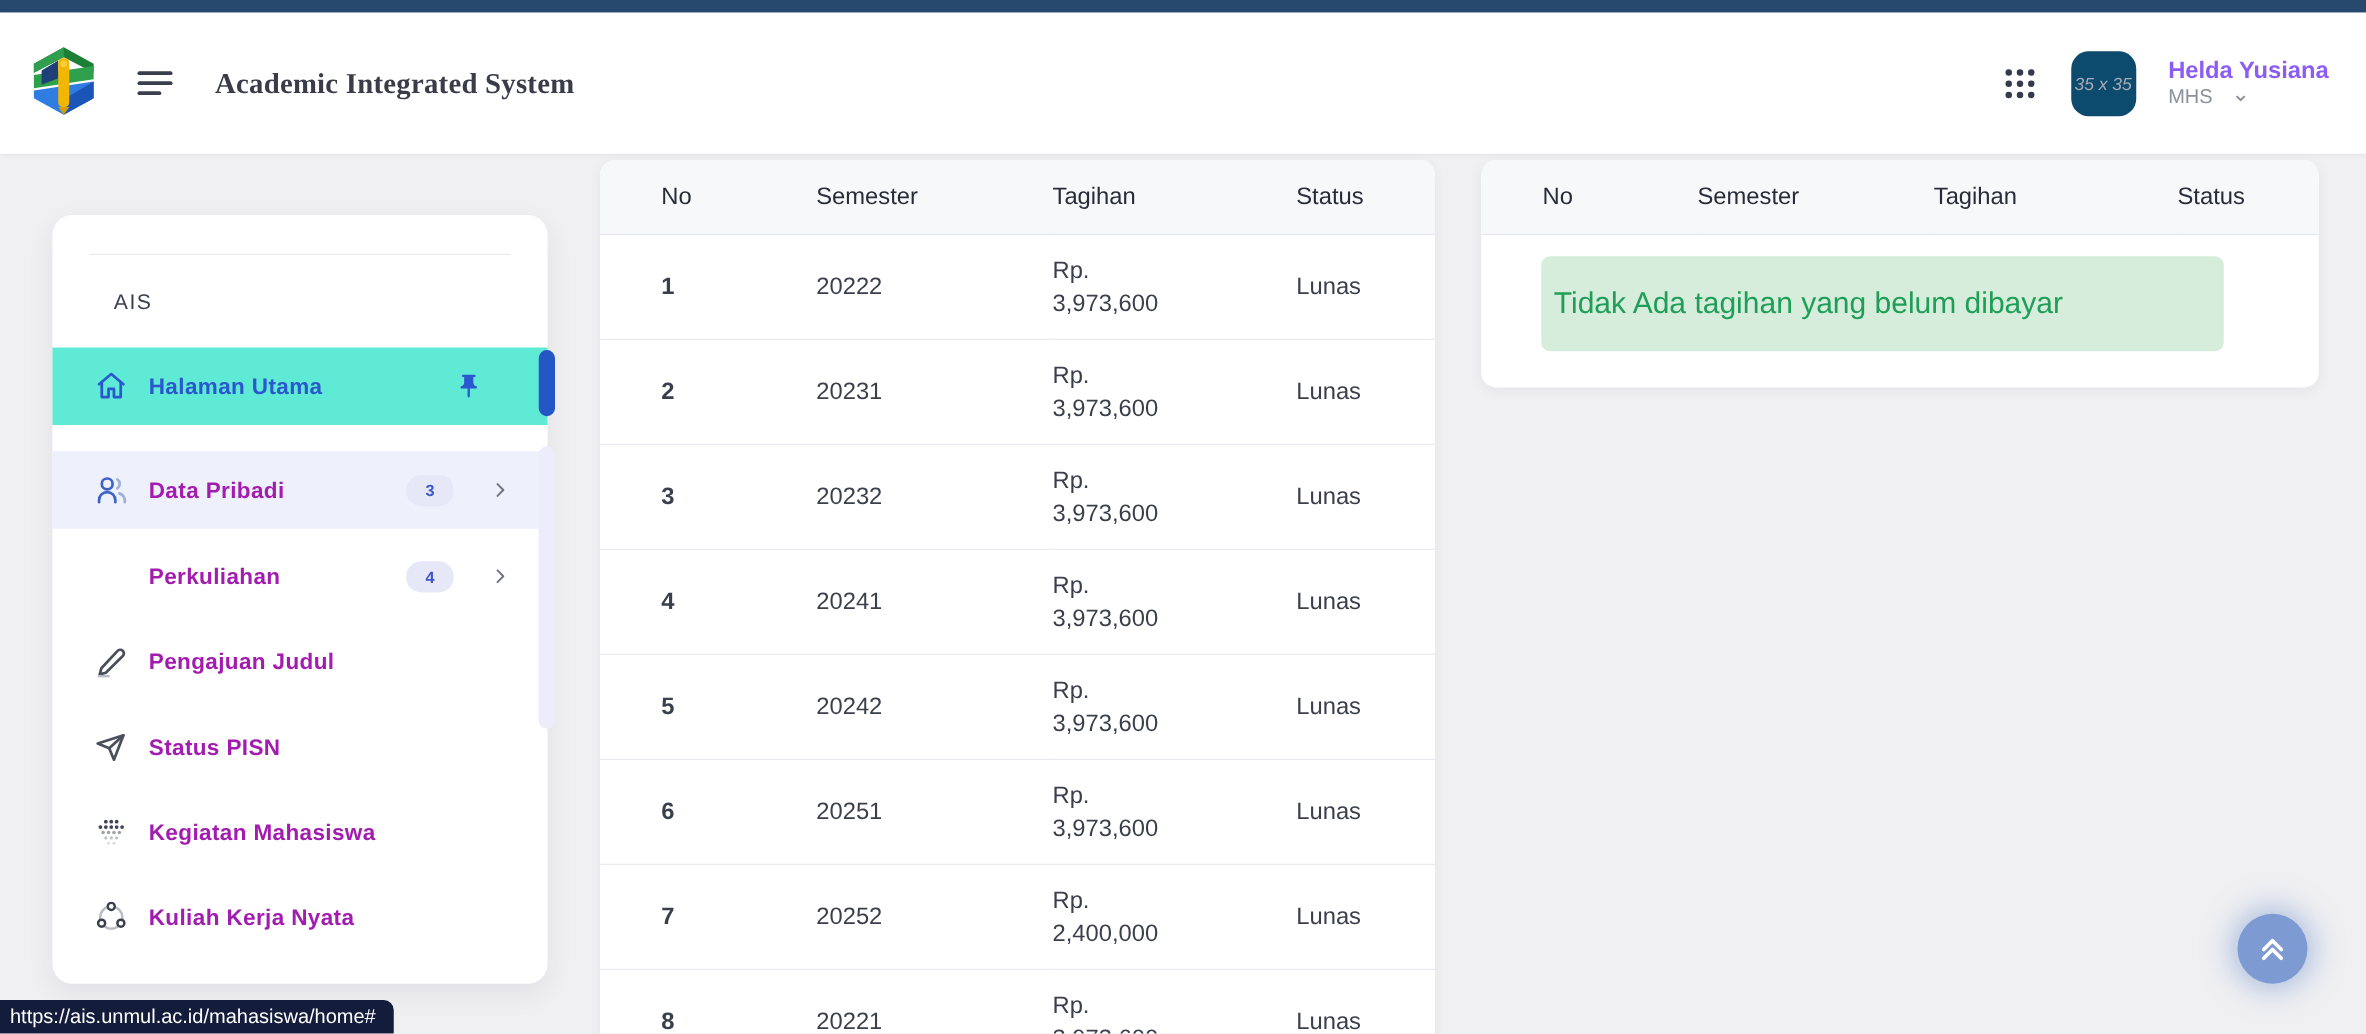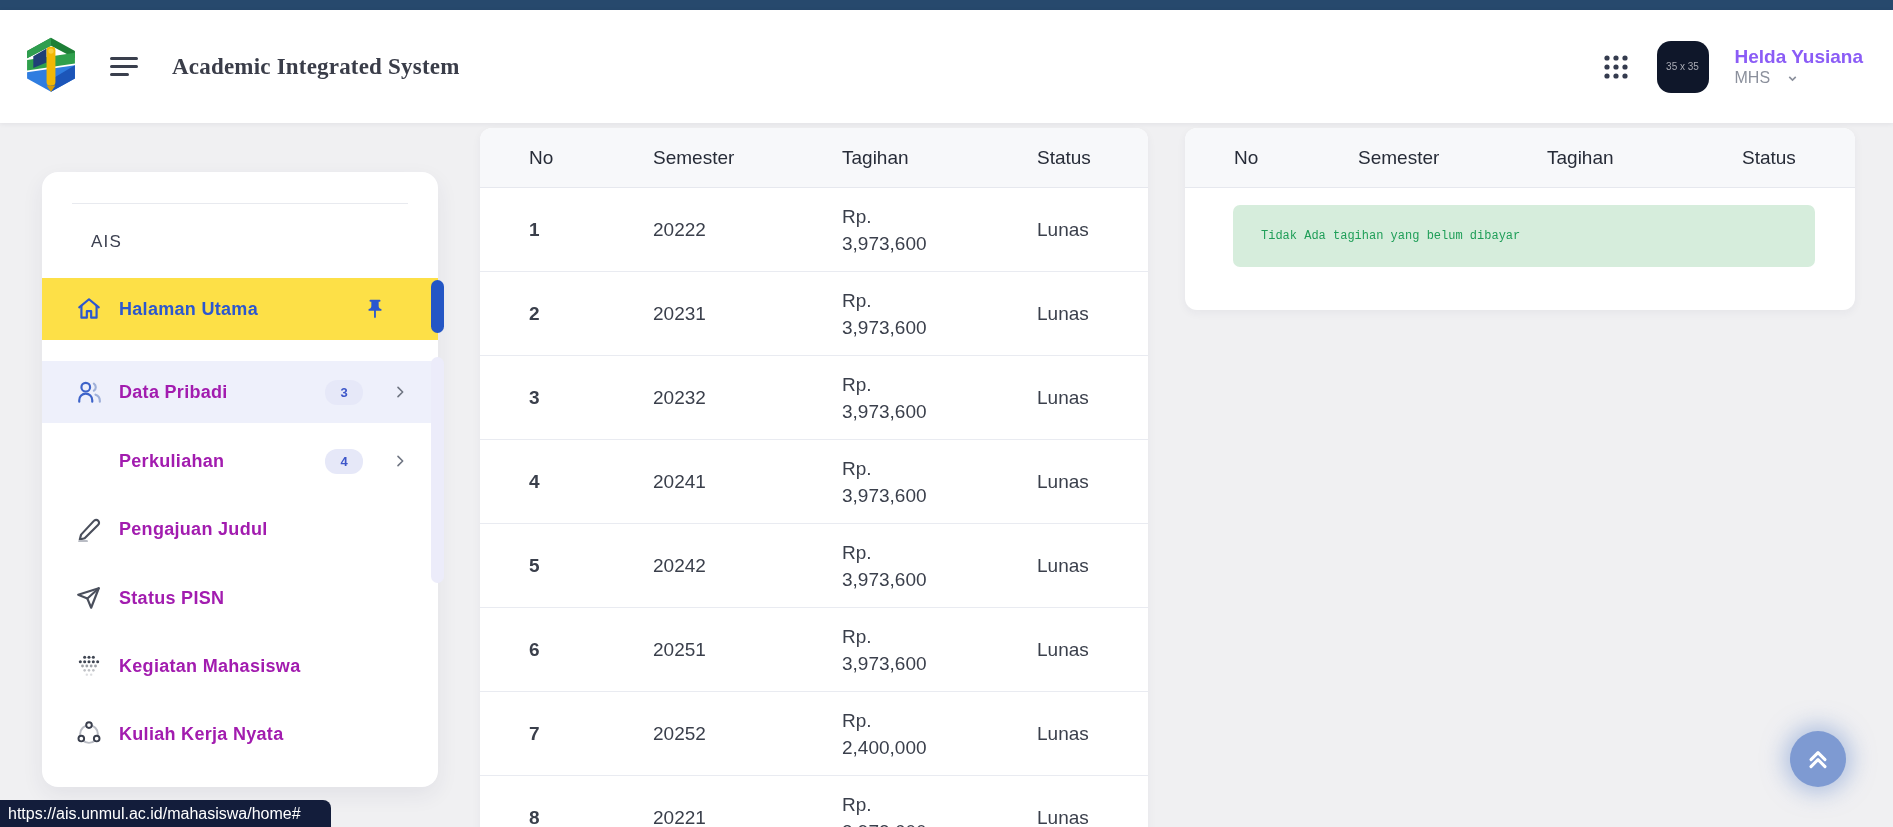--- a/index.html
+++ b/index.html
@@ -12,33 +12,33 @@
   .header{position:absolute;left:0;top:10px;width:100%;height:113px;background:#ffffff;box-shadow:0 1px 5px rgba(30,30,60,.07);display:flex;align-items:center;}
   .logo{margin-left:22px;width:58px;height:62px;flex:0 0 auto;}
   .burger{margin-left:30px;width:30px;height:24px;display:flex;flex-direction:column;justify-content:center;gap:5px;cursor:pointer;}
   .burger span{display:block;height:3px;border-radius:2px;background:#3a3f4d;}
   .burger span:nth-child(1){width:28px;}
   .burger span:nth-child(2){width:28px;}
   .burger span:nth-child(3){width:19px;}
   .app-title{margin-left:32px;font-size:23px;font-weight:800;color:#3a3d49;letter-spacing:.2px;font-family:Liberation Serif, serif;}
   .header-right{margin-left:auto;margin-right:30px;display:flex;align-items:center;gap:26px;}
   .grid-icon{width:30px;height:30px;cursor:pointer;}
-  .avatar{width:52px;height:52px;border-radius:14px;background:#0f172a;display:flex;align-items:center;justify-content:center;font-size:10px;color:#a9abb4;}
+  .avatar{width:52px;height:52px;border-radius:14px;background:#0c4a6e;display:flex;align-items:center;justify-content:center;font-size:14px;color:#a9abb4;font-style:italic;}
   .user-block{line-height:1.25;}
   .user-name{font-size:19px;font-weight:800;color:#8b5cf6;}
   .user-role{font-size:16px;color:#8b909c;display:flex;align-items:center;gap:16px;cursor:pointer;}
 
   
   .sidebar{position:absolute;left:42px;top:172px;width:396px;height:615px;background:#fff;border-radius:16px;box-shadow:0 8px 22px rgba(40,45,80,.07);}
   .sidebar .divider{position:absolute;left:30px;right:30px;top:31px;height:1px;background:#e8eaef;}
   .side-section{position:absolute;left:49px;top:60px;font-size:17px;font-weight:400;color:#3c4050;letter-spacing:1.2px;}
   .nav-item{position:absolute;left:0;width:100%;height:62px;display:flex;align-items:center;cursor:pointer;}
   .nav-item .nav-ic{position:absolute;left:34px;width:26px;height:26px;}
   .nav-item .nav-label{position:absolute;left:77px;font-size:18px;font-weight:700;color:#a21caf;letter-spacing:.3px;}
-  .nav-item.active{background:#fde047;}
+  .nav-item.active{background:#5eead4;}
   .nav-item.active .nav-label{color:#2b57cf;}
   .nav-item.hovered{background:#eef0fb;}
   .badge{position:absolute;right:75px;min-width:18px;padding:5px 10px;border-radius:12px;background:#e6e8f8;color:#3d56c9;font-size:13px;font-weight:700;text-align:center;}
   .chev-right{position:absolute;right:30px;width:16px;height:16px;}
   .pin{position:absolute;right:52px;width:22px;height:22px;}
   .scroll-track{position:absolute;right:-6px;top:185px;width:13px;height:226px;border-radius:7px;background:#ececfa;}
   .scroll-thumb{position:absolute;right:-6px;top:108px;width:13px;height:53px;border-radius:7px;background:#2456c5;}
 
   
   .card{background:#fff;border-radius:12px;box-shadow:0 3px 10px rgba(40,45,80,.05);}
@@ -49,27 +49,27 @@
   table.billing col:nth-child(2){width:189px;}
   table.billing col:nth-child(3){width:195px;}
   table.billing th{height:57px;background:#f7f8fa;text-align:left;font-size:19px;font-weight:400;color:#272c38;border-bottom:1px solid #e6e8ee;}
   table.billing th:first-child,table.billing td:first-child{padding-left:49px;}
   table.billing td{height:81px;border-bottom:1px solid #e9ebf1;font-size:19px;color:#3a3f4b;vertical-align:middle;}
   td.cell-no{font-weight:700;color:#2c313c;}
   td.cell-tagihan div{line-height:27px;}
   td.cell-status{color:#1aa05c;font-weight:500;}
 
   
-  .alert-success{position:absolute;left:48px;top:77px;width:526px;padding:24px 28px;background:#d6eddc;border-radius:7px;font-size:12px;color:#1f9e58;font-family:Liberation Mono, monospace;}
+  .alert-success{position:absolute;left:48px;top:77px;width:526px;padding:24px 10px;background:#d6eddc;border-radius:7px;font-size:24px;color:#1f9e58;}
 
   
   .scroll-top{position:absolute;left:1790px;top:731px;width:56px;height:56px;border-radius:50%;background:#7e9ad2;display:flex;align-items:center;justify-content:center;cursor:pointer;box-shadow:0 0 22px 6px rgba(126,154,210,.55);}
 
   
-  .status-bar{position:absolute;left:0;bottom:0;height:27px;background:#131d3b;color:#fff;font-size:16px;display:flex;align-items:center;padding:0 30px 0 8px;border-top-right-radius:8px;}
+  .status-bar{position:absolute;left:0;bottom:0;height:27px;background:#131d3b;color:#fff;font-size:16px;display:flex;align-items:center;padding:0 14px 0 8px;border-top-right-radius:8px;}
 </style>
 </head>
 <body>
 
 <div class="app">
 
   <div class="top-strip"></div>
 
   <div class="header">
     <svg class="logo" viewBox="0 0 64 70">

